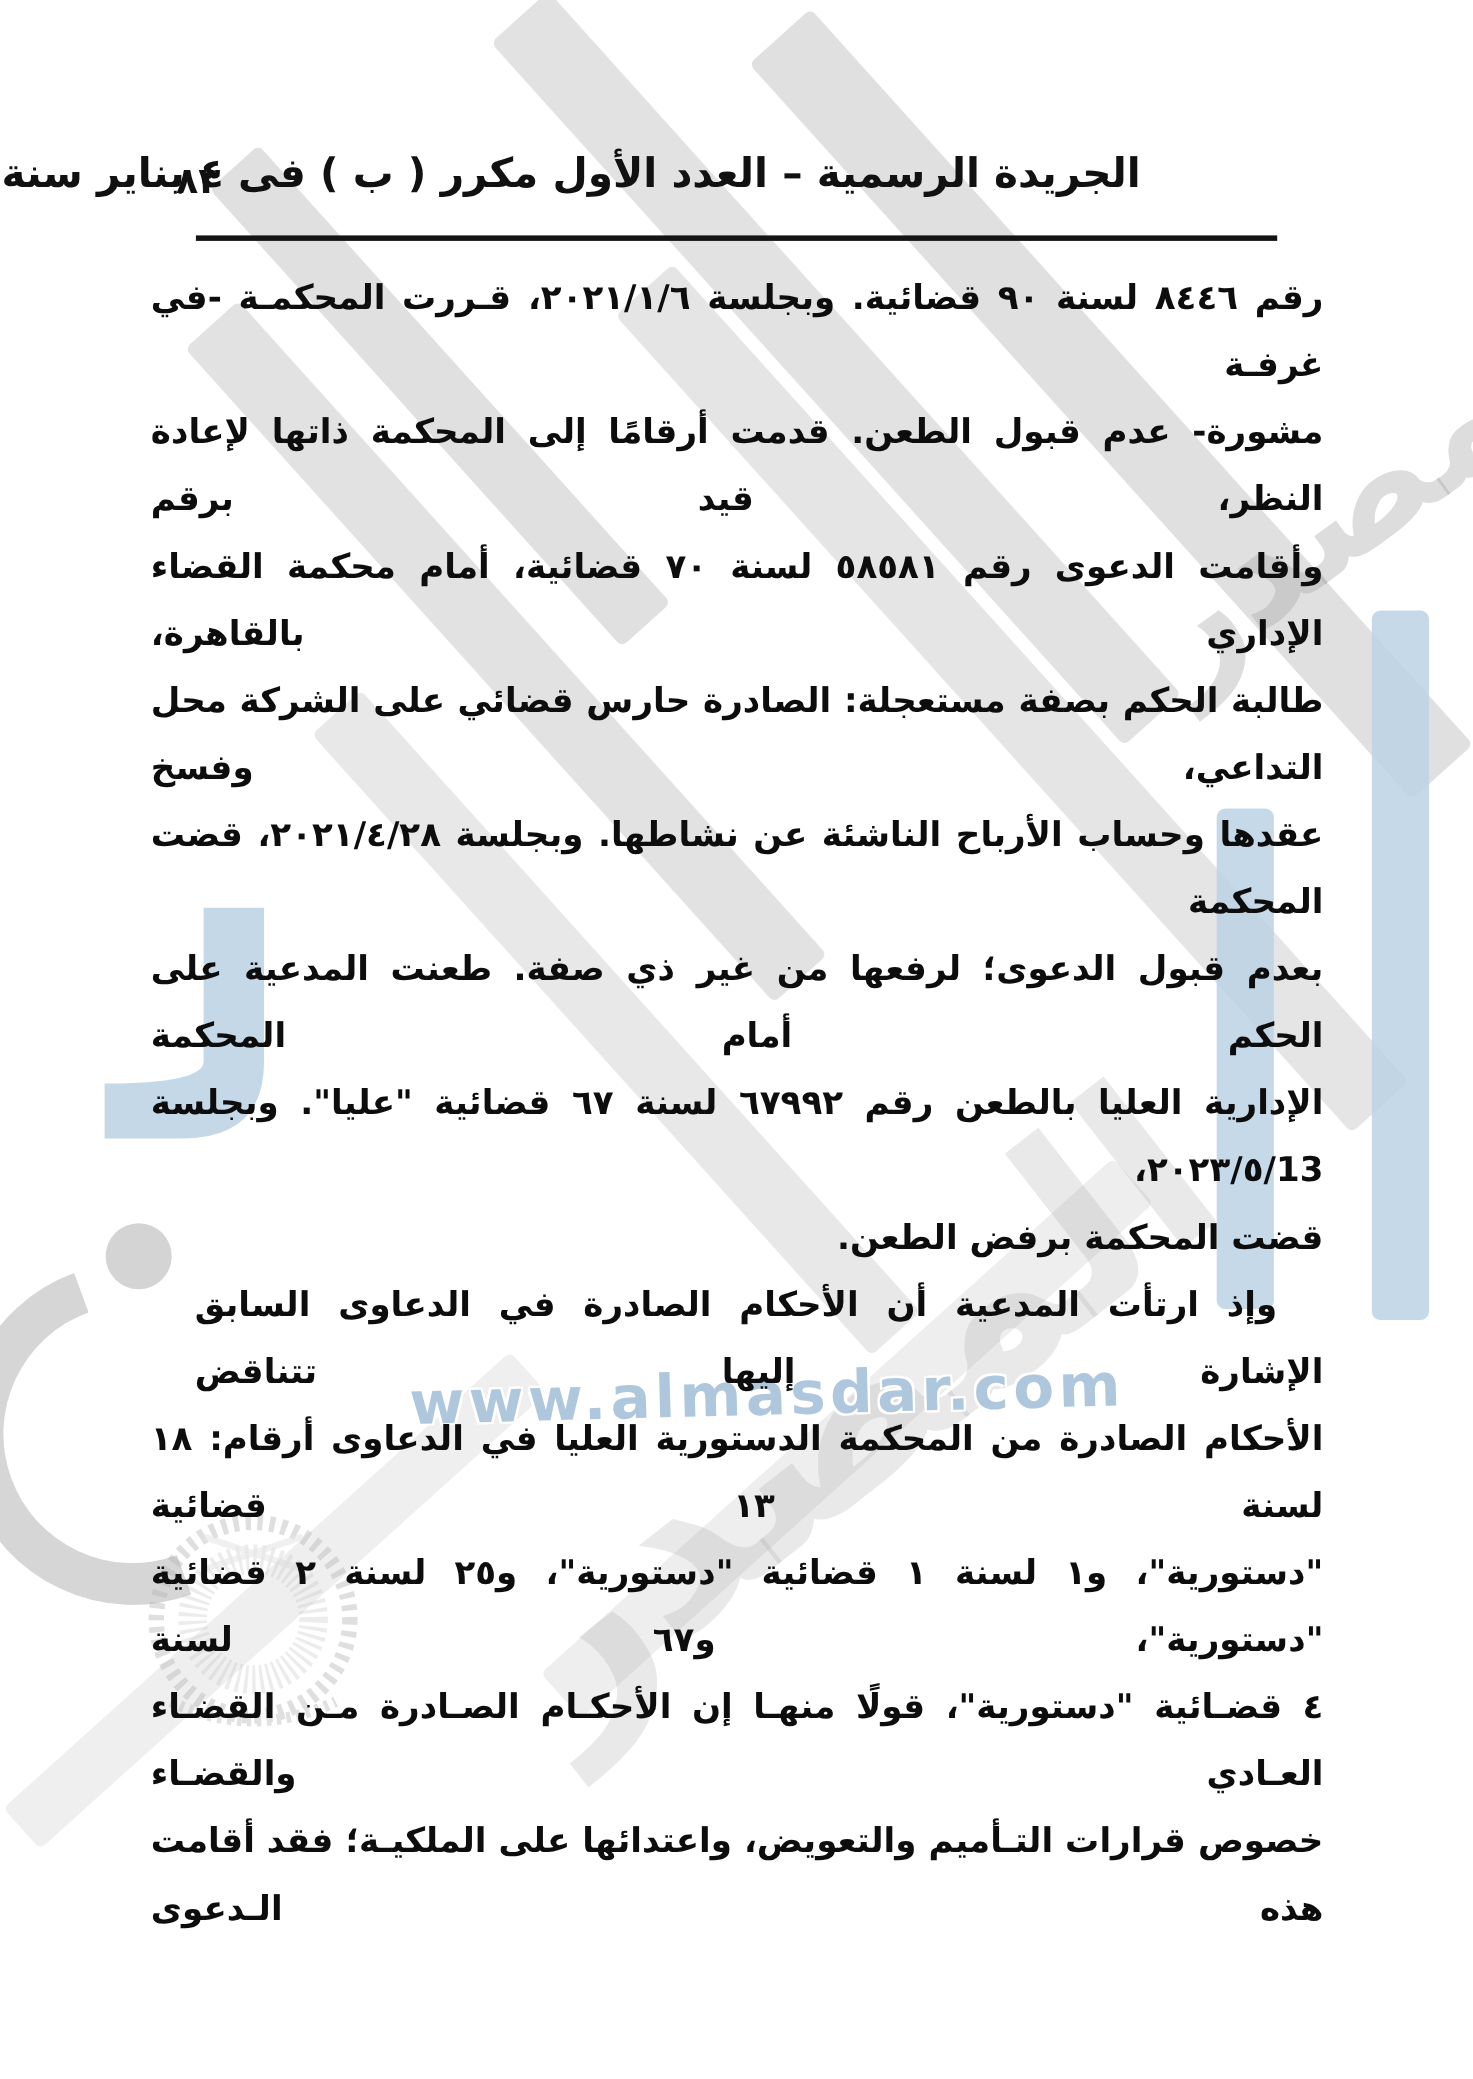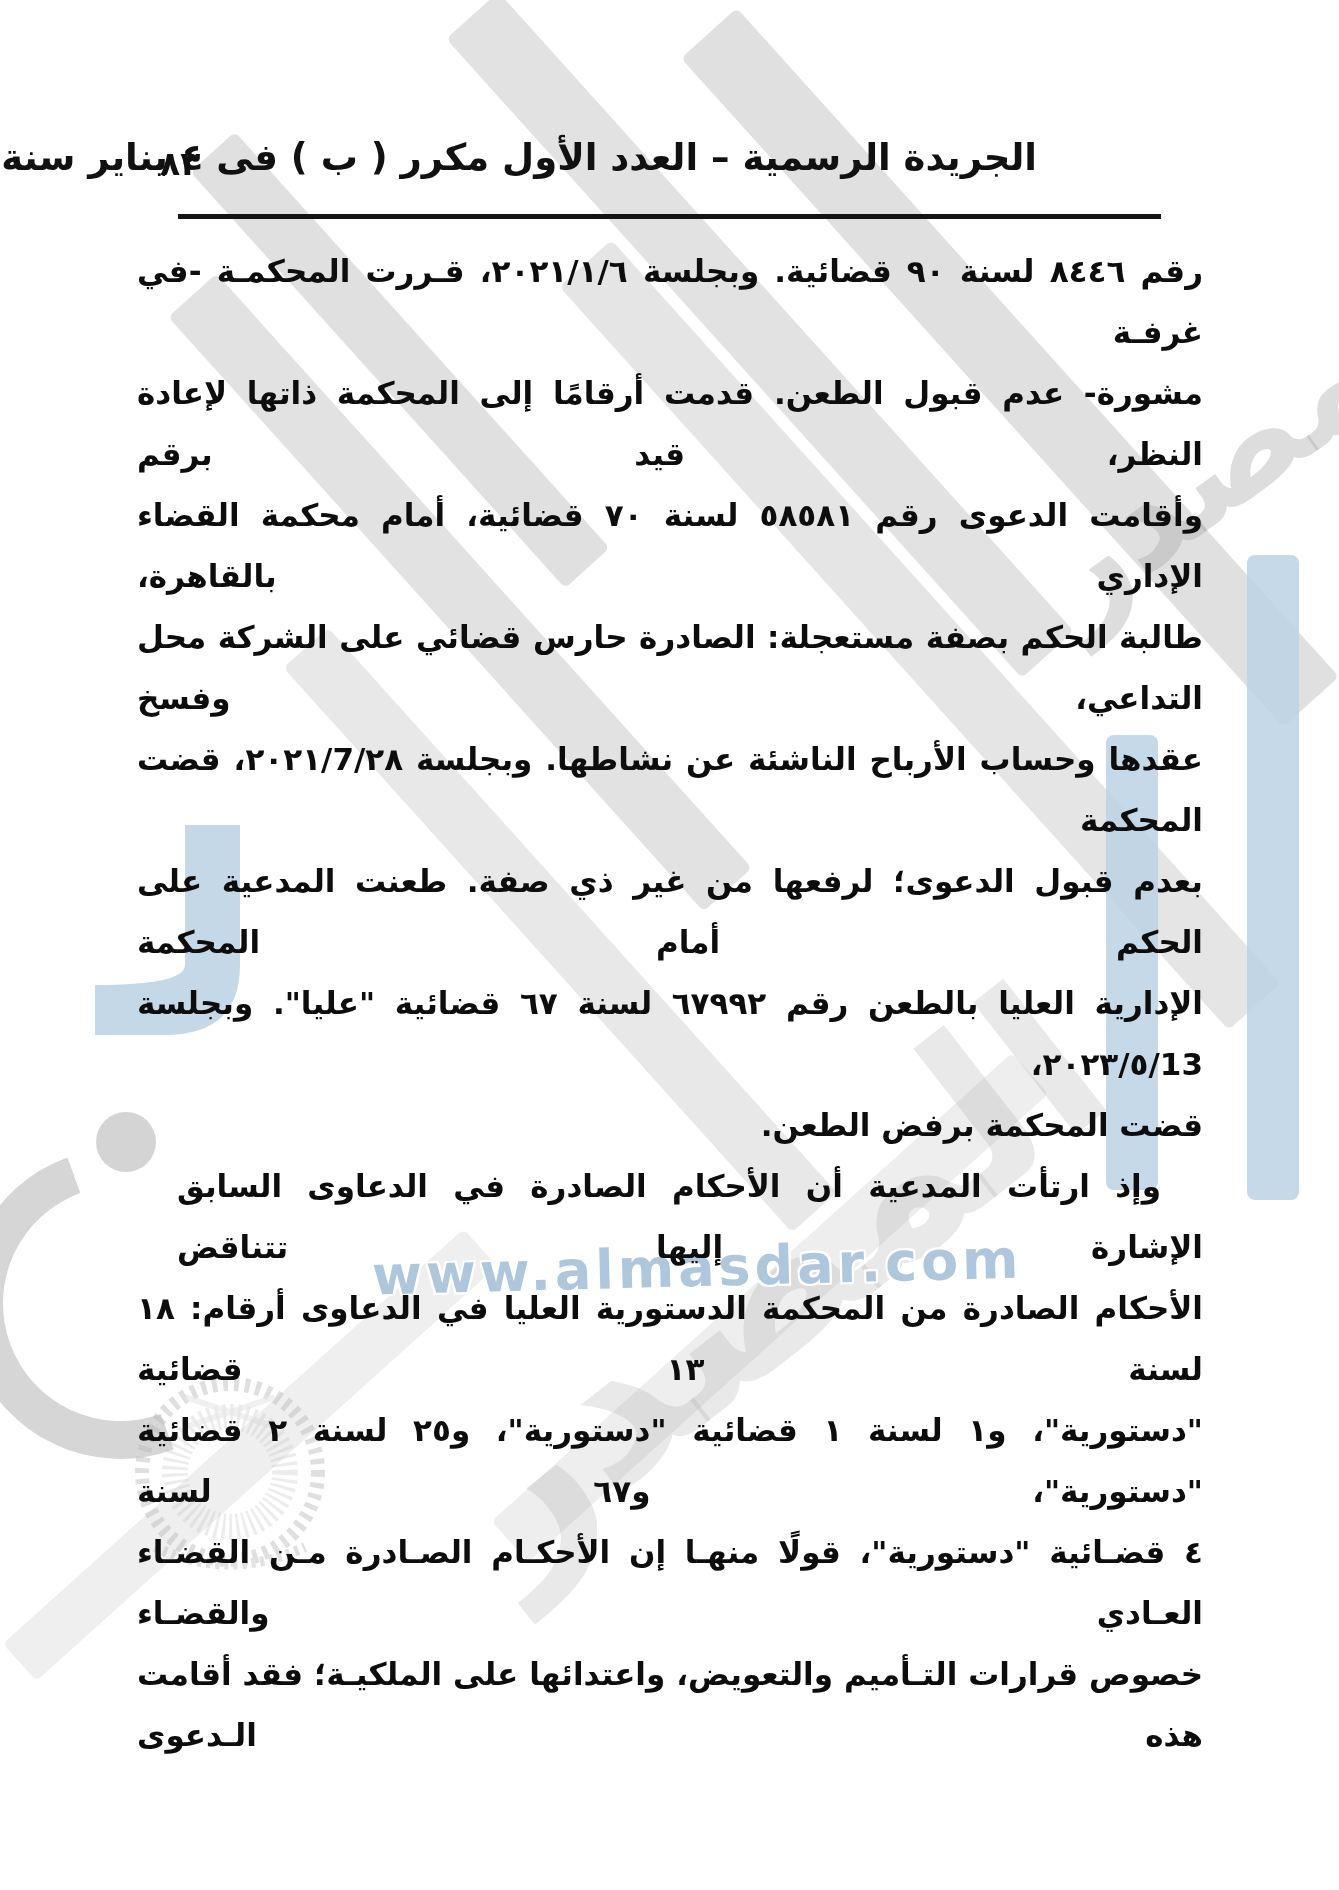--- a/index.html
+++ b/index.html
@@ -95,21 +95,21 @@
   <div class="content">
     <div class="page-number">٨٣</div>
     <div class="header-title">الجريدة الرسمية – العدد الأول مكرر ( ب ) فى ٤ يناير سنة ٢٠٢٦</div>
     <div class="divider"></div>
     <div class="body-text">
         <div class="para">
           <div class="line">رقم ٨٤٤٦ لسنة ٩٠ قضائية. وبجلسة ٢٠٢١/١/٦، قـررت المحكمـة -في غرفـة</div>
           <div class="line">مشورة- عدم قبول الطعن. قدمت أرقامًا إلى المحكمة ذاتها لإعادة النظر، قيد برقم</div>
           <div class="line">وأقامت الدعوى رقم ٥٨٥٨١ لسنة ٧٠ قضائية، أمام محكمة القضاء الإداري بالقاهرة،</div>
           <div class="line">طالبة الحكم بصفة مستعجلة: الصادرة حارس قضائي على الشركة محل التداعي، وفسخ</div>
-          <div class="line">عقدها وحساب الأرباح الناشئة عن نشاطها. وبجلسة ٢٠٢١/7/٢٨، قضت المحكمة</div>
+          <div class="line">عقدها وحساب الأرباح الناشئة عن نشاطها. وبجلسة ٢٠٢١/٤/٢٨، قضت المحكمة</div>
           <div class="line">بعدم قبول الدعوى؛ لرفعها من غير ذي صفة. طعنت المدعية على الحكم أمام المحكمة</div>
           <div class="line">الإدارية العليا بالطعن رقم ٦٧٩٩٢ لسنة ٦٧ قضائية "عليا". وبجلسة ٢٠٢٣/٥/13،</div>
           <div class="line short">قضت المحكمة برفض الطعن.</div>
         </div>
         <div class="para indented">
           <div class="line">وإذ ارتأت المدعية أن الأحكام الصادرة في الدعاوى السابق الإشارة إليها تتناقض</div>
           <div class="line">الأحكام الصادرة من المحكمة الدستورية العليا في الدعاوى أرقام: ١٨ لسنة ١٣ قضائية</div>
           <div class="line">"دستورية"، و١ لسنة ١ قضائية "دستورية"، و٢٥ لسنة ٢ قضائية "دستورية"، و٦٧ لسنة</div>
           <div class="line">٤ قضـائية "دستورية"، قولًا منهـا إن الأحكـام الصـادرة مـن القضـاء العـادي والقضـاء</div>
           <div class="line">خصوص قرارات التـأميم والتعويض، واعتدائها على الملكيـة؛ فقد أقامت هذه الـدعوى</div>

